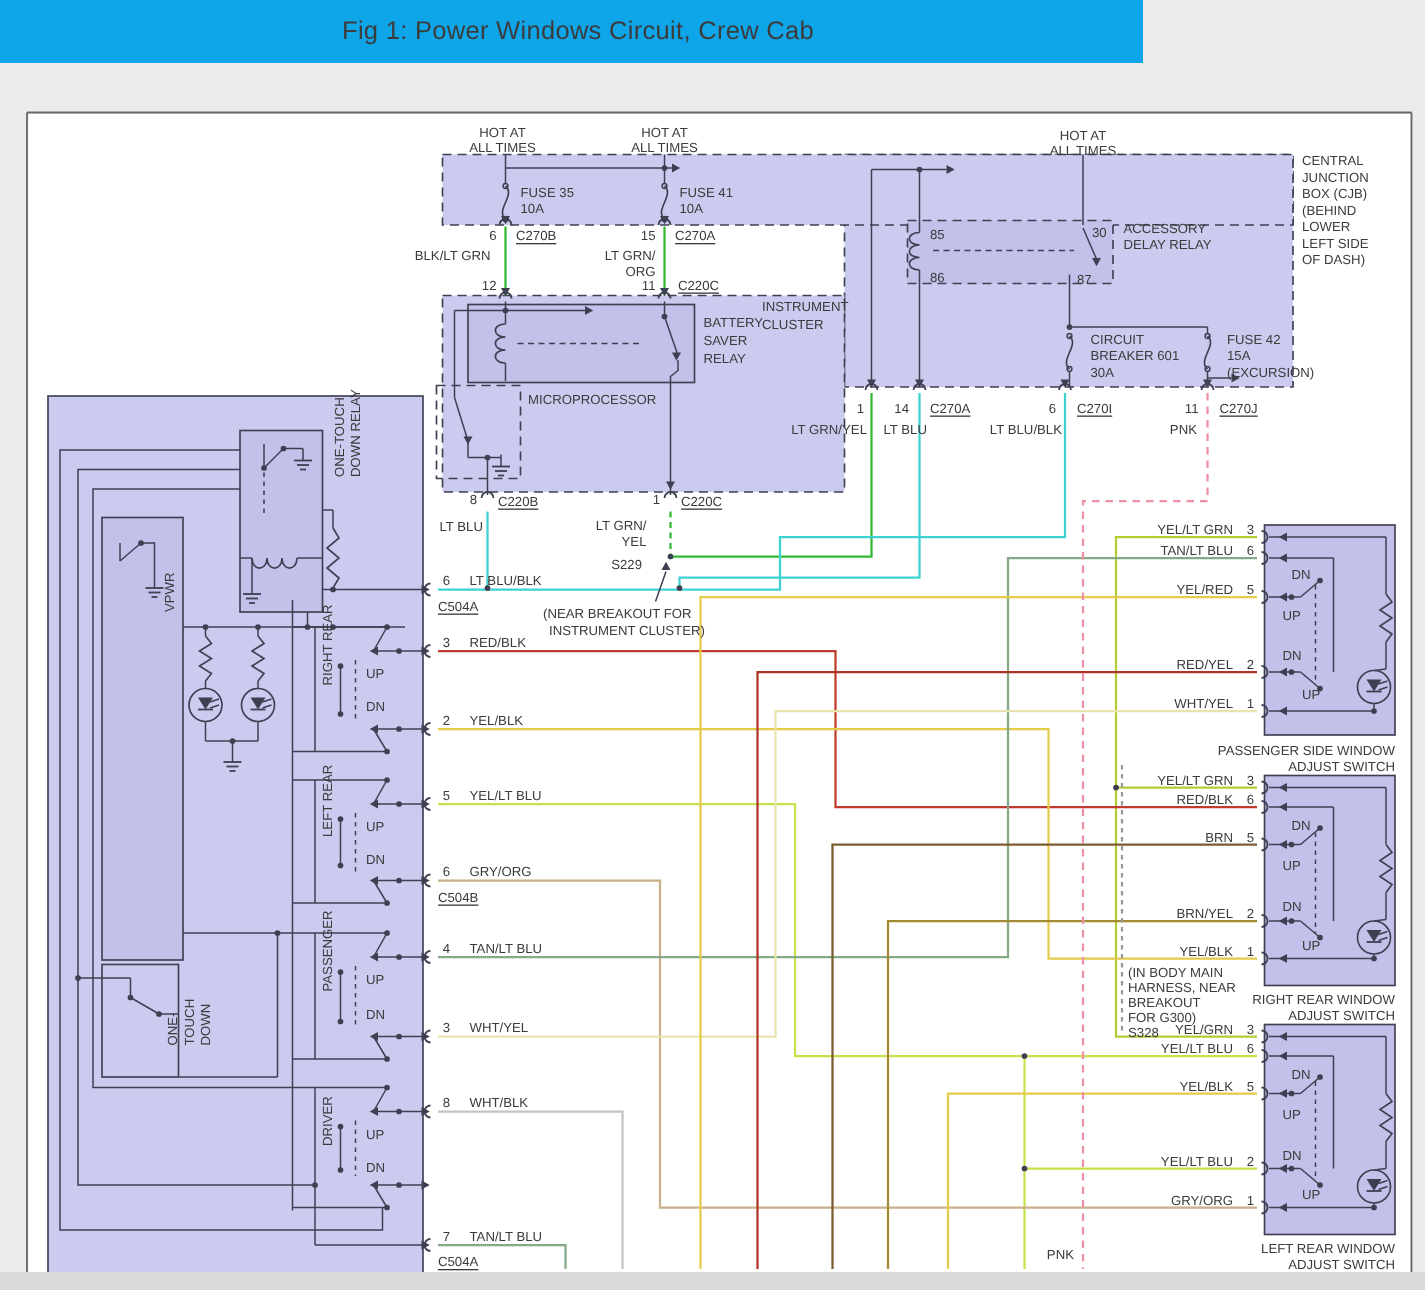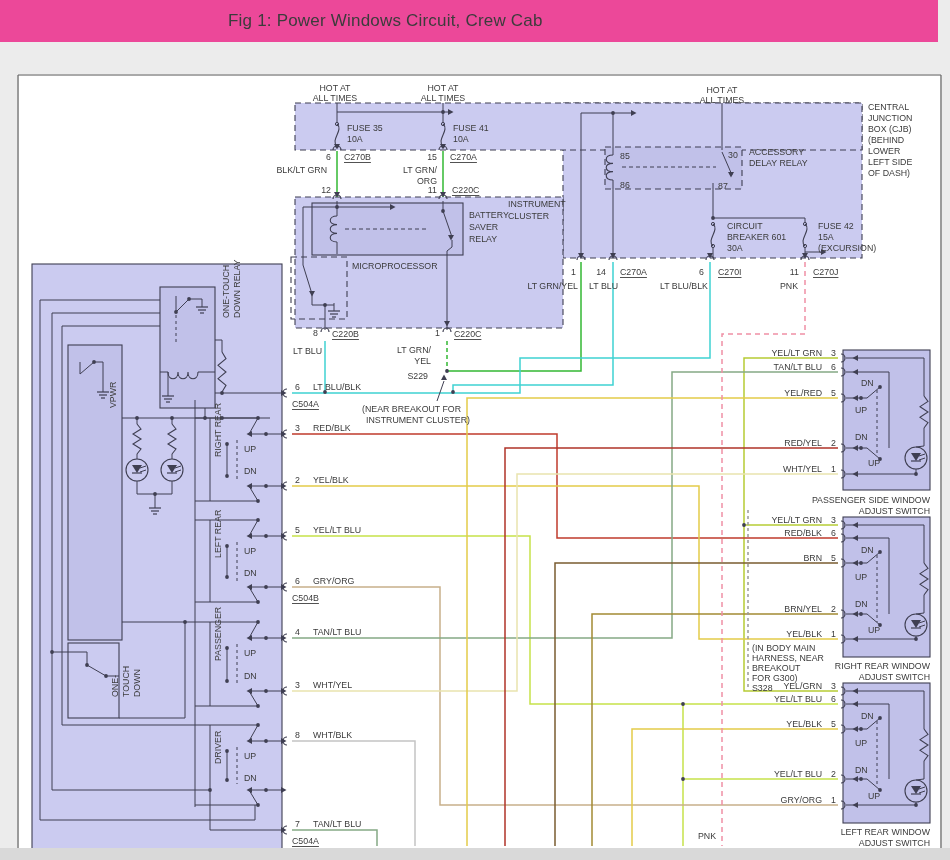--- a/index.html
+++ b/index.html
@@ -1,17 +1,17 @@
 <!DOCTYPE html>
 <html><head>
 <meta charset="utf-8">
 <style>
   html,body{margin:0;padding:0;background:#ececec;font-family:"Liberation Sans",sans-serif;}
   #stage{position:relative;width:950px;height:860px;overflow:hidden;background:#ececec;}
-  #titlebar{position:absolute;left:0;top:0;width:938px;height:42px;background:#ec4899;
+  #titlebar{position:absolute;left:0;top:0;width:762px;height:42px;background:#0ea5e9;
     display:flex;align-items:center;}
   #titlebar .t{margin-left:228px;font-size:17px;color:#3c3c3c;letter-spacing:0.2px;}
   #diagram{position:absolute;left:0;top:0;}
   svg text{font-family:"Liberation Sans",sans-serif;}
 </style>
 </head>
 <body>
 
 <div id="stage">
   <svg id="diagram" width="950" height="860" viewBox="0 0 950 860">

